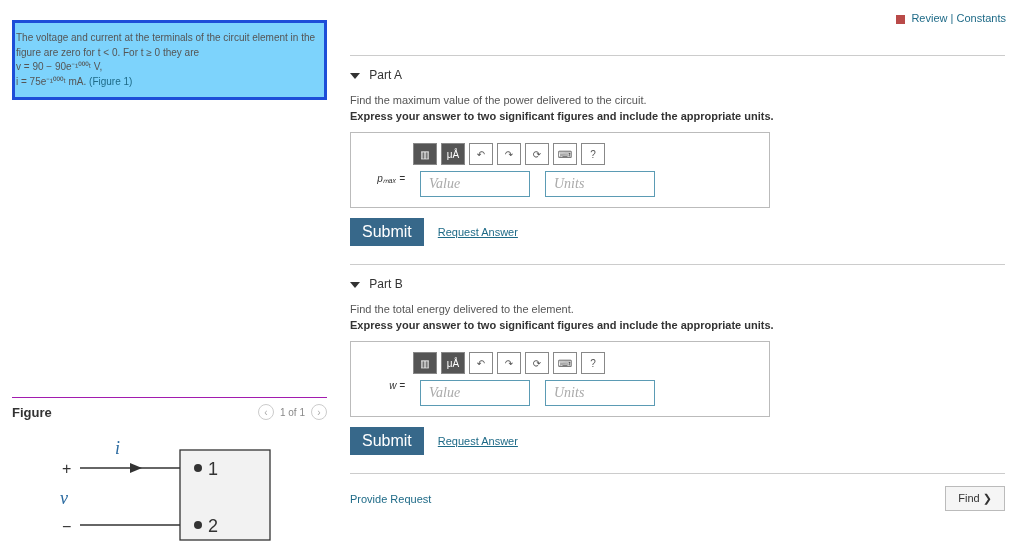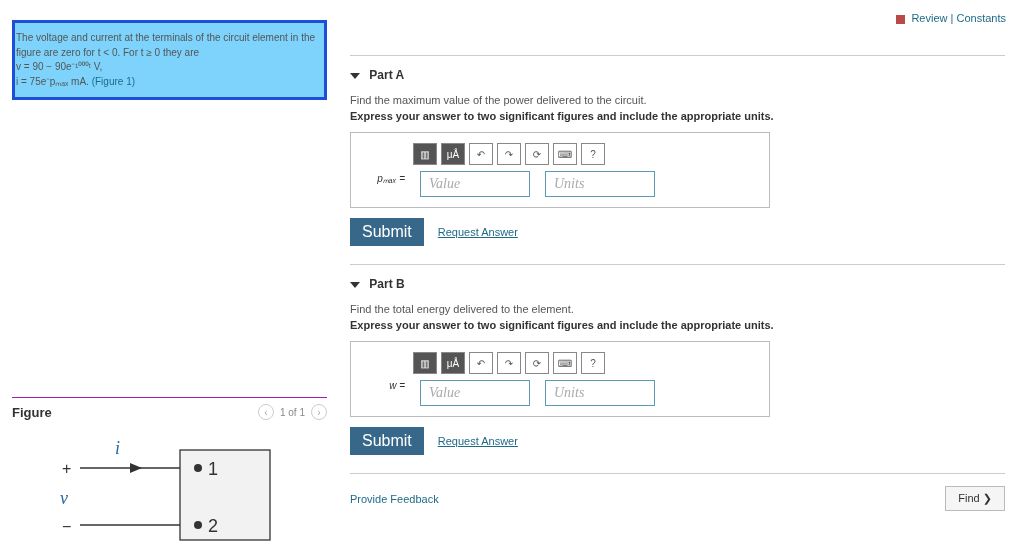--- a/index.html
+++ b/index.html
@@ -10,21 +10,21 @@
   .left-col { position: absolute; top: 20px; left: 12px; width: 315px; }
   .problem-box { background: #7dd3fc; border: 3px solid #1d4ed8; padding: 8px 1px; font-size: 10px; color: #555; line-height: 1.45; }
   .problem-box .figlink { color:#1e6a87; }
   .figure-hdr { position: absolute; top: 397px; left: 12px; width: 315px; border-top: 1px solid #a21caf; padding-top: 6px; display:flex; justify-content:space-between; align-items:center; }
   .figure-hdr .ttl { font-size: 13px; color:#333; font-weight:bold;}
   .pager { display:flex; align-items:center; gap:6px; color:#888; font-size:10px;}
   .pager .pbtn { width:16px;height:16px;border:1px solid #ccc;border-radius:50%;display:flex;align-items:center;justify-content:center;color:#aaa;cursor:pointer;}
   .figure-img { position:absolute; top:440px; left:30px; }
   .right-col { position:absolute; top:55px; left:350px; width:655px; }
   .part { margin-bottom: 18px; border-top:1px solid #ccc; padding-top:8px;}
-  .part-header { font-size: 12px; font-weight:bold; color:#333; padding: 4px 0 10px 0;}
+  .part-header { font-size: 12px; font-weight:normal; color:#333; padding: 4px 0 10px 0;}
   .part-header .tri { display:inline-block; width:0;height:0;border-left:5px solid transparent;border-right:5px solid transparent;border-top:6px solid #333; margin-right:6px;}
   .instr { font-size: 11px; color:#555; margin:2px 0 4px 0;}
   .instr.bold { font-weight:bold; color:#333;}
   .answer-box { border:1px solid #bbb; padding: 10px 10px 10px 10px; margin-top:10px; width: 420px;}
   .toolbar { display:flex; gap:4px; align-items:center; margin-left:52px; margin-bottom:6px;}
   .tbtn { width:24px;height:22px;border:1px solid #888;background:#555;display:flex;align-items:center;justify-content:center;font-size:10px;color:#fff;cursor:pointer;}
   .tbtn.light { background:#fff;color:#555;}
   .input-row { display:flex; align-items:flex-start; gap:15px;}
   .lbl { font-size:10px; color:#333; font-style:italic; width:44px; text-align:right;}
   .field { border:1px solid #5b9bb4; height:26px; padding:2px 8px; font-size:14px; font-style:italic; color:#aaa; font-family: Georgia, serif; display:flex;align-items:center;}
@@ -44,21 +44,21 @@
   <span class="rv-icon"></span>
   <a>Review</a>
   <span> | </span>
   <a>Constants</a>
 </div>
 
 <div class="left-col">
   <div class="problem-box">
     <div>The voltage and current at the terminals of the circuit element in the figure are zero for t &lt; 0. For t ≥ 0 they are</div>
     <div>v = 90 − 90e⁻¹⁰⁰⁰ᵗ V,</div>
-    <span>i = 75e⁻pₘₐₓ mA.</span>
+    <span>i = 75e⁻¹⁰⁰⁰ᵗ mA.</span>
     <span class="figlink">(Figure 1)</span>
   </div>
 </div>
 
 <div class="figure-hdr">
   <span class="ttl">Figure</span>
   <span class="pager">
     <span class="pbtn">‹</span>
     <span>1 of 1</span>
     <span class="pbtn">›</span>
@@ -136,16 +136,16 @@
         <span class="field unit">Units</span>
       </div>
     </div>
     <div class="btn-row">
       <button class="submit-btn">Submit</button>
       <span class="req">Request Answer</span>
     </div>
   </div>
 
   <div class="feedback-row">
-    <span class="feedback">Provide Feedback</span>
+    <span class="feedback">Provide Request</span>
     <button class="next-btn">Find ❯</button>
   </div>
 </div>
 
 </body></html>

